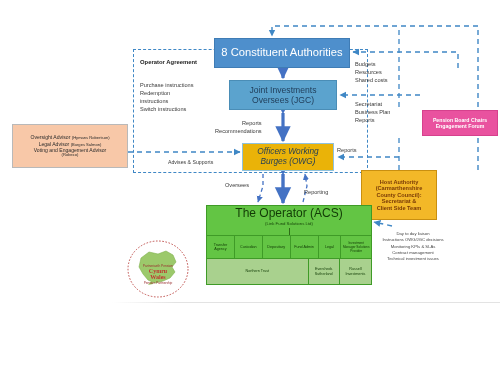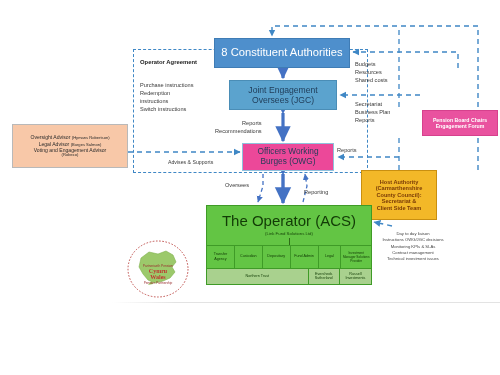--- a/index.html
+++ b/index.html
@@ -9,21 +9,21 @@
   #canvas{position:relative;width:500px;height:375px;background:#fff;}
   .slide-edge{position:absolute;left:112px;top:302px;width:1060px;height:1px;
               background:linear-gradient(90deg,rgba(0,0,0,0) 0%,#e3e3e3 6%,#e3e3e3 94%,rgba(0,0,0,0) 100%);}
 
   .node{position:absolute;box-sizing:border-box;display:flex;flex-direction:column;
         align-items:center;justify-content:center;text-align:center;line-height:1.18;}
 
   
   .blue-dark{background:#4E8FCC;color:#ffffff;border:1px solid #3f7cb5;}
   .blue-mid{background:#5BA3CE;color:#1f3b57;border:1px solid #4a8db6;}
-  .blue-light{background:#ec4899;color:#1f3b57;border:1px solid #8fc1dc;}
+  .blue-light{background:#eab308;color:#1f3b57;border:1px solid #8fc1dc;font-style:italic;}
 
   #n-authorities{left:214px;top:38px;width:136px;height:30px;font-size:11.2px;}
   #n-jgc{left:229px;top:80px;width:108px;height:30px;font-size:8.6px;}
   #n-owg{left:242px;top:143px;width:92px;height:28px;font-size:8.3px;}
 
   
   #n-advisors{left:12px;top:124px;width:116px;height:44px;background:#F8C8A8;
               border:1px solid #b9b9b9;font-size:5.1px;color:#2b2b2b;padding:2px 3px;}
   #n-advisors .ln{display:block;white-space:nowrap;}
   #n-advisors .sm{font-size:4.1px;}
@@ -32,21 +32,21 @@
   #n-pbcf{left:422px;top:110px;width:76px;height:26px;background:#E9529F;
           border:1px solid #d6418d;color:#ffffff;font-size:5.2px;font-weight:bold;}
 
   
   #n-host{left:361px;top:170px;width:76px;height:50px;background:#F3B828;
           border:1px solid #c98f10;color:#7a3b06;font-size:5.6px;font-weight:bold;}
 
   
   #n-operator{left:206px;top:205px;width:166px;height:80px;background:#63C544;
               border:1px solid #3f9b27;padding:0;justify-content:flex-start;}
-  #op-title{margin-top:6px;font-size:15px;color:#123b06;}
+  #op-title{margin-top:0;font-size:12px;color:#123b06;}
   #op-sub{font-size:4.3px;color:#17460a;margin-top:1px;}
   #op-stem{width:1px;height:7px;background:#2f6b18;margin-top:2px;}
   #op-grid{width:100%;flex:1;display:flex;flex-direction:column;}
   #op-row1{display:flex;height:22px;border-top:1px solid #3f9b27;}
   #op-row2{display:flex;flex:1;border-top:1px solid #3f9b27;background:#A9D18E;}
   .cell{display:flex;align-items:center;justify-content:center;text-align:center;
         border-right:1px solid #3f9b27;font-size:3.7px;color:#123b06;line-height:1.25;padding:0 1px;box-sizing:border-box;}
   .cell:last-child{border-right:none;}
   #op-row1 .c1{width:17%;}#op-row1 .c2{width:17%;}#op-row1 .c3{width:17%;}
   #op-row1 .c4{width:17%;}#op-row1 .c5{width:14%;}#op-row1 .c6{width:18%;font-size:3.2px;}
@@ -142,21 +142,21 @@
     <g>
       <path d="M128,152 L240,152" stroke="#3F87C5" stroke-width="1.4" fill="none" stroke-dasharray="5,4" marker-end="url(#ahd)"></path>
     </g>
   </svg>
 
   <div class="node blue-dark" id="n-authorities">
     <span>8 Constituent Authorities</span>
   </div>
 
   <div class="node blue-mid" id="n-jgc">
-    <span>Joint Engagement</span>
+    <span>Joint Investments</span>
     <span>Oversees (JGC)</span>
   </div>
 
   <div class="node blue-light" id="n-owg">
     <span>Officers Working</span>
     <span>Burges (OWG)</span>
   </div>
 
   <div class="node" id="n-advisors">
     <span class="ln">

